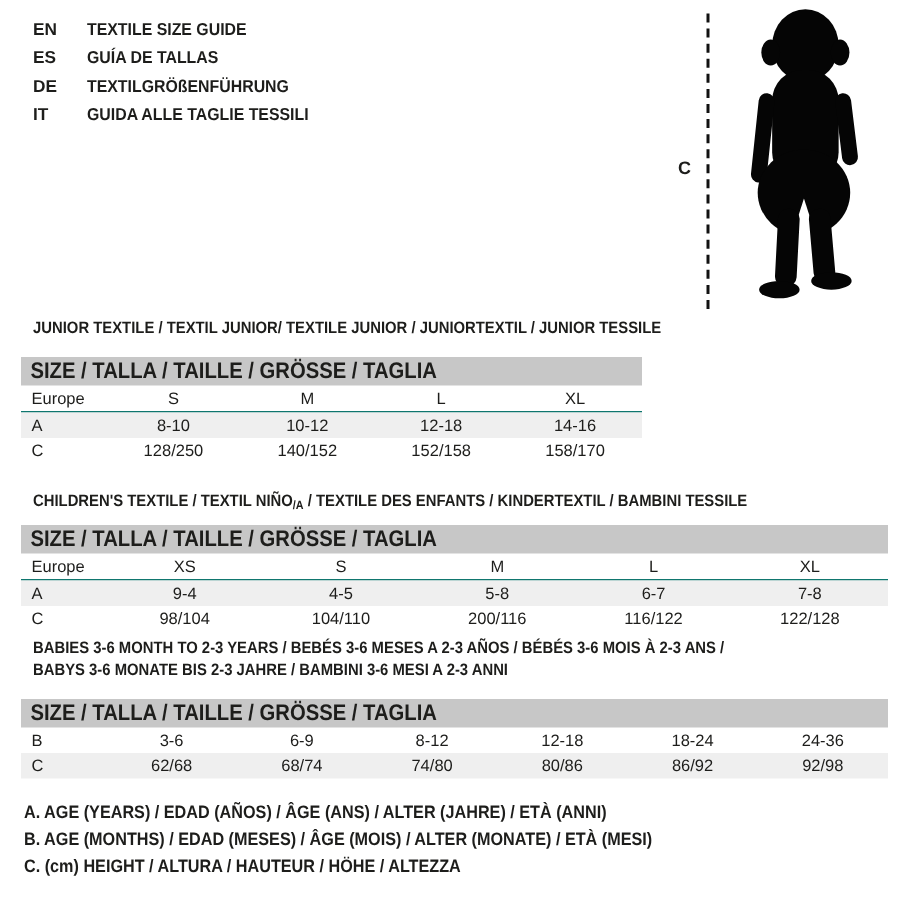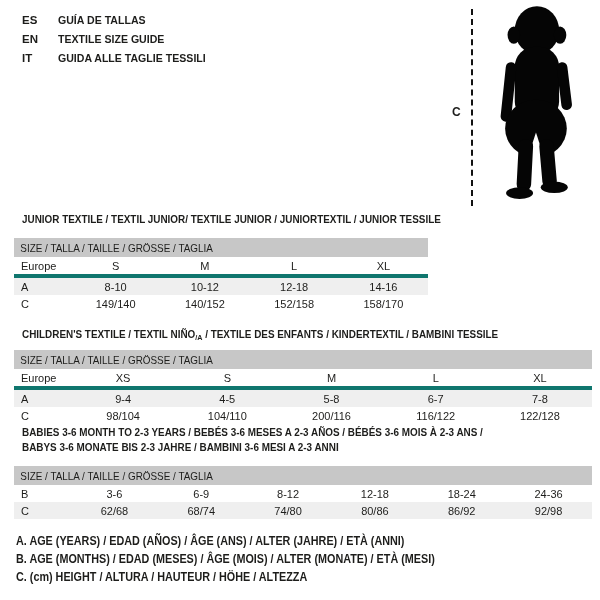--- a/index.html
+++ b/index.html
@@ -16,47 +16,51 @@
   .baby-svg { position:absolute; left:482px; top:3px; width:106px; height:200px; }
   .height-dash { position:absolute; left:471px; top:9px; height:197px; width:0; border-left:2px dashed #111111; }
   .c-label { position:absolute; left:452px; top:105px; font-size:12px; font-weight:700; }
 
   
   .section-title { position:absolute; left:22px; font-weight:700; font-size:11px; white-space:nowrap; transform:scaleX(0.9); transform-origin:0 0; line-height:15px; }
   .sub { font-size:8px; vertical-align:-2px; }
 
   
   .tbl { position:absolute; left:14px; }
-  .tbl-bar { height:19px; background:#c7c7c7; display:flex; align-items:center; font-weight:400; font-size:11px; }
+  .tbl-bar { height:19px; background:#c7c7c7; display:flex; align-items:center; font-weight:700; font-size:15px; }
   .tbl-bar span { padding-left:7px; white-space:nowrap; transform:scaleX(0.9); transform-origin:0 50%; }
   .trow { display:flex; align-items:center; height:17px; font-size:11px; }
   .trow .lbl { width:50px; padding-left:7px; flex:none; }
   .trow .cell { flex:1; text-align:center; }
-  .trow.hdr { border-bottom:4px solid #0f766e; }
+  .trow.hdr { border-bottom:1px solid #0f766e; }
   .trow.alt { background:#efefef; }
   .w-junior { width:414px; }
   .w-wide { width:578px; }
 
   
   .legend { position:absolute; left:16px; top:535px; font-weight:700; font-size:12px; }
   .legend-line { margin-bottom:5.5px; white-space:nowrap; transform:scaleX(0.9); transform-origin:0 0; line-height:12.5px; }
 </style>
 </head>
 <body>
 
 <div class="canvas">
 
   <div class="lang-list">
     <div class="lang-row">
+      <span class="lang-code">EN</span>
+      <span class="lang-title">TEXTILE SIZE GUIDE</span>
+    </div>
+    <div class="lang-row">
       <span class="lang-code">ES</span>
       <span class="lang-title">GUÍA DE TALLAS</span>
     </div>
     <div class="lang-row">
-      <span class="lang-code">EN</span>
-      <span class="lang-title">TEXTILE SIZE GUIDE</span>
+      <span class="lang-code">DE</span>
+      <span class="lang-title">TEXTILGRÖßENFÜHRUNG</span>
     </div>
     <div class="lang-row">
       <span class="lang-code">IT</span>
       <span class="lang-title">GUIDA ALLE TAGLIE TESSILI</span>
     </div>
   </div>
 
   <div class="height-dash"></div>
   <div class="c-label">C</div>
   <svg class="baby-svg" viewBox="0 0 110 205" xmlns="http://www.w3.org/2000/svg">
@@ -90,21 +94,21 @@
     </div>
     <div class="trow alt">
       <span class="lbl">A</span>
       <span class="cell">8-10</span>
       <span class="cell">10-12</span>
       <span class="cell">12-18</span>
       <span class="cell">14-16</span>
     </div>
     <div class="trow">
       <span class="lbl">C</span>
-      <span class="cell">149/140</span>
+      <span class="cell">128/250</span>
       <span class="cell">140/152</span>
       <span class="cell">152/158</span>
       <span class="cell">158/170</span>
     </div>
   </div>
 
   <div class="section-title" style="top:327px;">
     <span>CHILDREN'S TEXTILE / TEXTIL NIÑO</span><span class="sub">/A</span><span> / TEXTILE DES ENFANTS / KINDERTEXTIL / BAMBINI TESSILE</span>
   </div>
   <div class="tbl w-wide" style="top:350px;">

